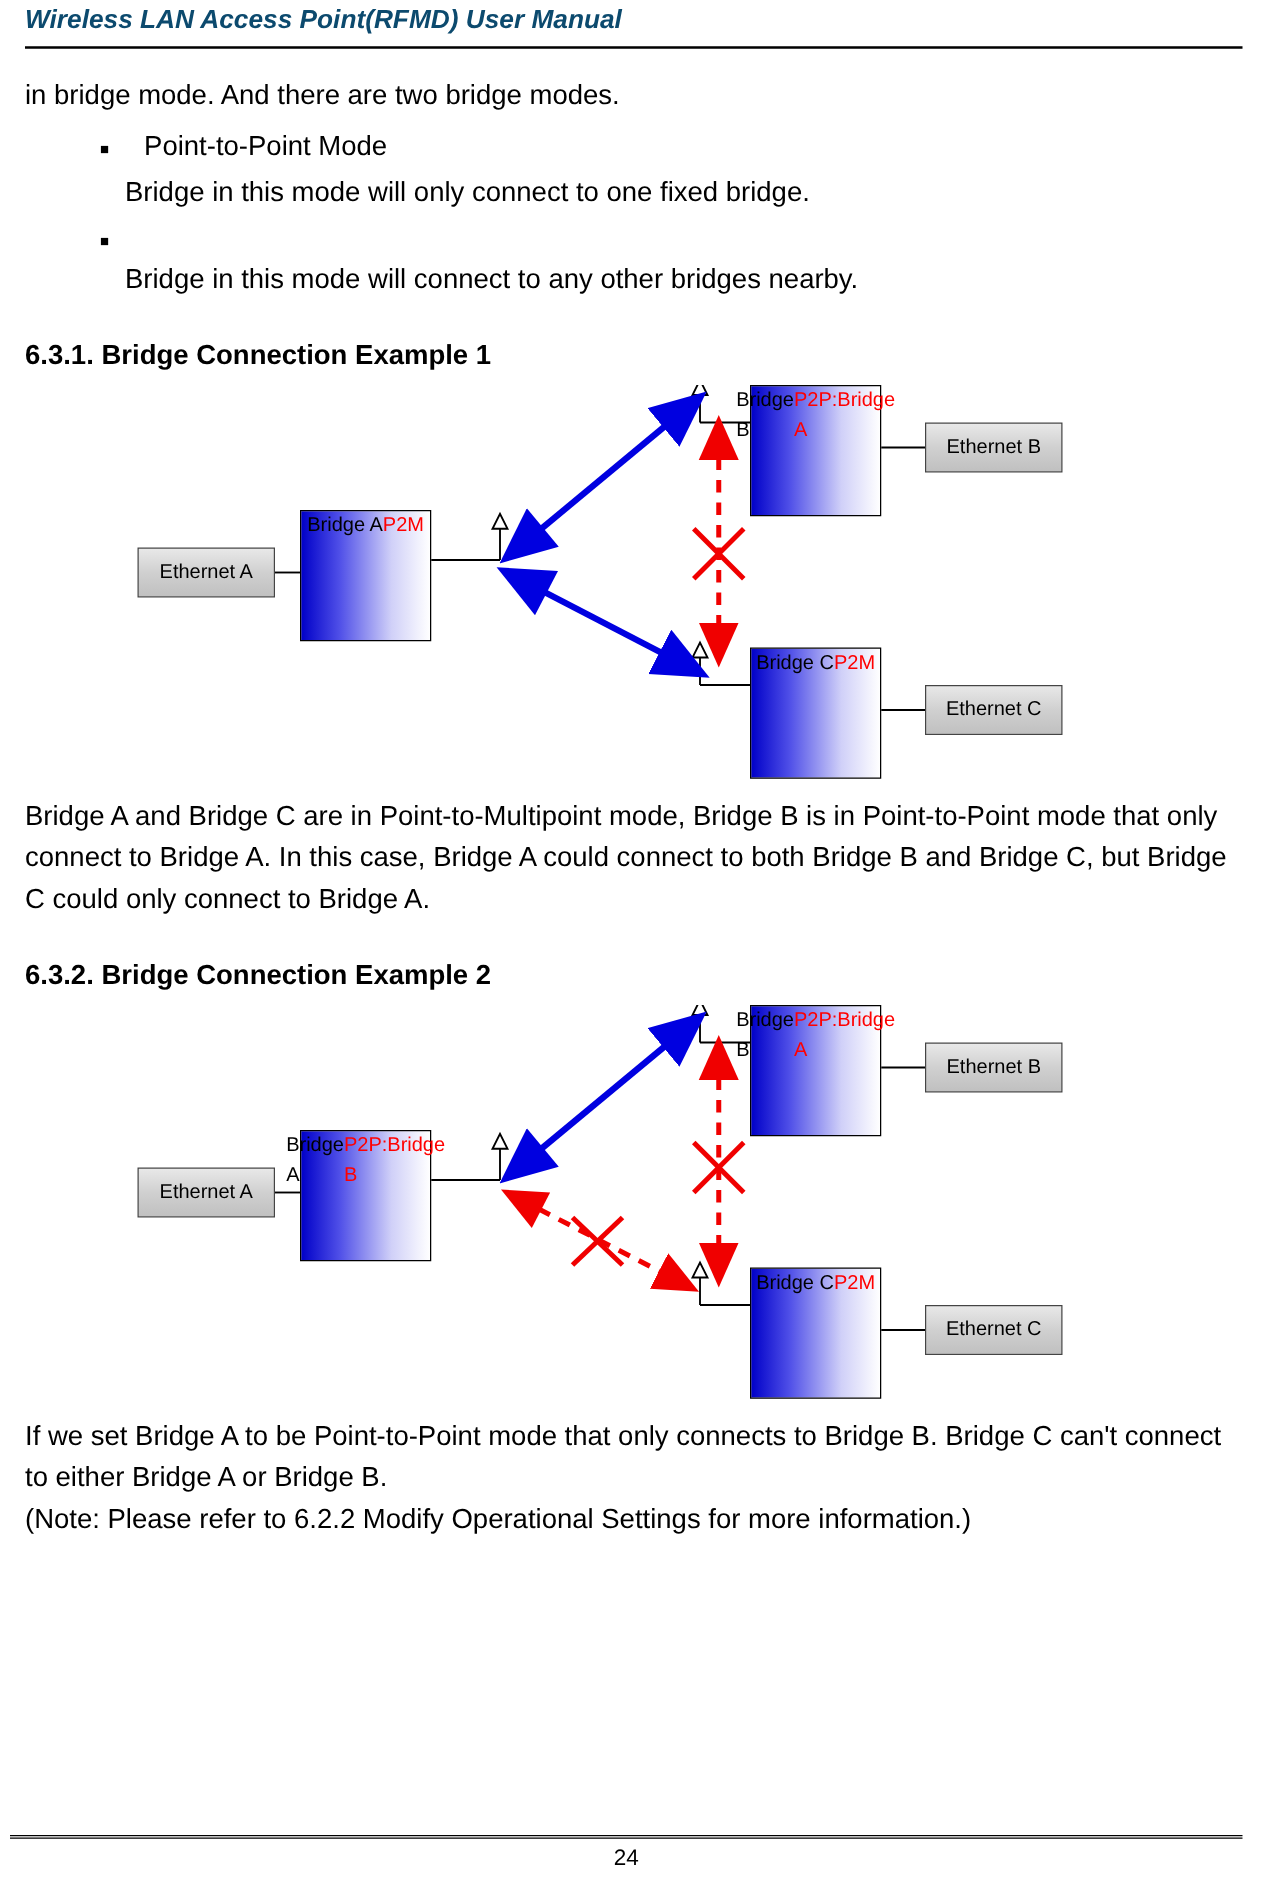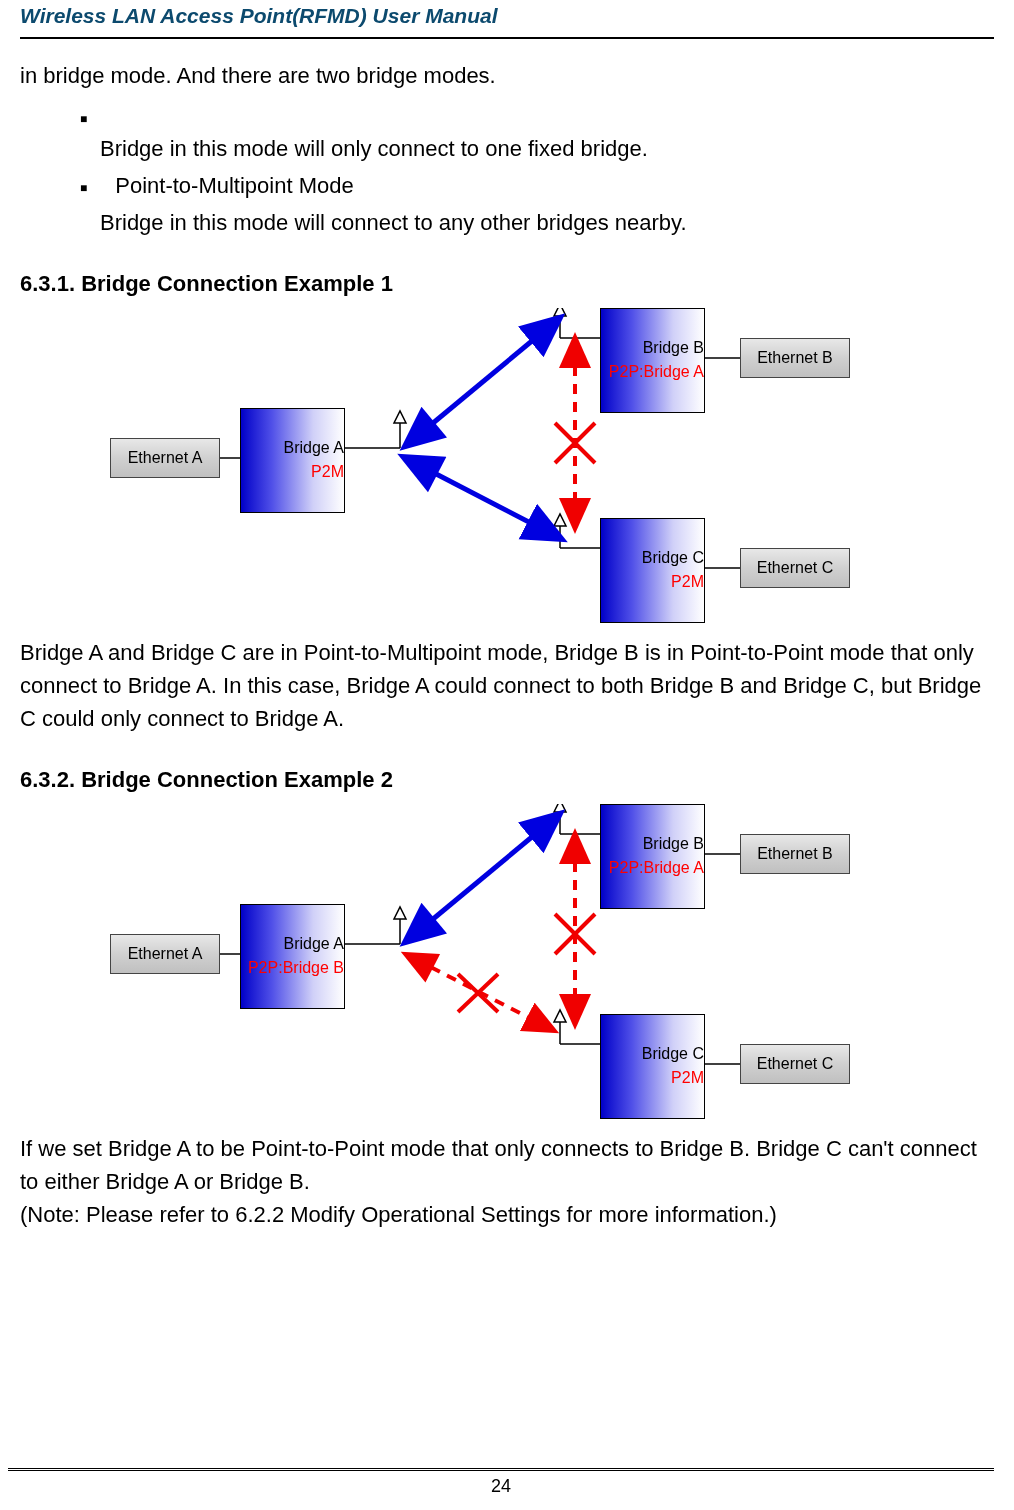--- a/index.html
+++ b/index.html
@@ -41,22 +41,21 @@
       font-size: 18px;
       padding-top: 2px;
     }
     .bridge-box {
       position: absolute;
       width: 105px;
       height: 105px;
       border: 1.5px solid #000;
       background: linear-gradient(90deg, #0000c8 0%, #5050e8 30%, #d0d0f8 70%, #fff 100%);
       display: flex;
-      flex-direction: column;
-      align-items: flex-end;
+      align-items: flex-start;
       justify-content: center;
       font-size: 16px;
     }
     .bridge-label { color: #000; }
     .bridge-sub { color: #f00; font-size: 16px; }
     .eth-box {
       position: absolute;
       width: 110px;
       height: 40px;
       border: 1.5px solid #444;
@@ -72,29 +71,29 @@
 <body>
 
 <div class="header-title">Wireless LAN Access Point(RFMD) User Manual</div>
 
 <div class="intro">in bridge mode. And there are two bridge modes.</div>
 
 <ul>
   <li>
     <div class="bullet-row">
       <span class="bullet-mark">■</span>
+      <span>Point-to-Point Mode</span>
     </div>
   </li>
 </ul>
 <div class="sub-text">Bridge in this mode will only connect to one fixed bridge.</div>
 <ul>
   <li>
     <div class="bullet-row">
       <span class="bullet-mark">■</span>
-      <span>Point-to-Multipoint Mode</span>
     </div>
   </li>
 </ul>
 <div class="sub-text">Bridge in this mode will connect to any other bridges nearby.</div>
 
 <div class="section-title">6.3.1. Bridge Connection Example 1</div>
 
 <div class="diagram">
   <div class="eth-box" style="left:90px; top:130px;">Ethernet A</div>
   <div class="bridge-box" style="left:220px; top:100px;">

